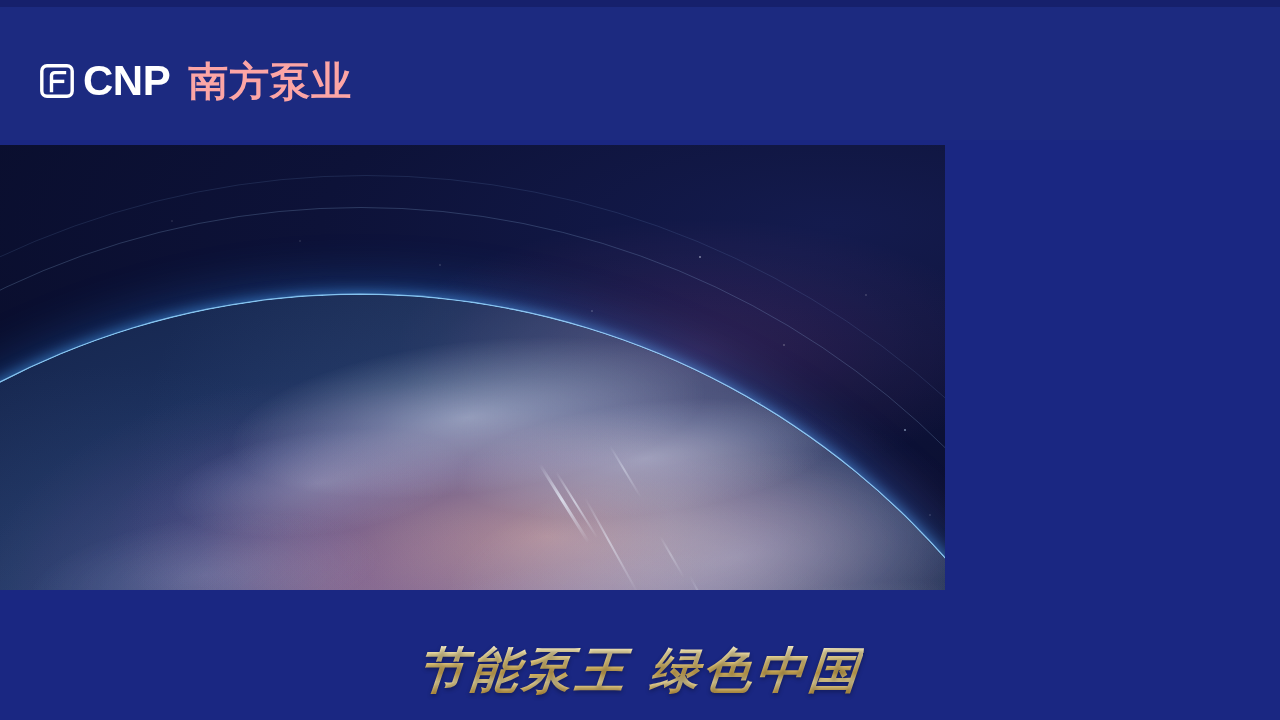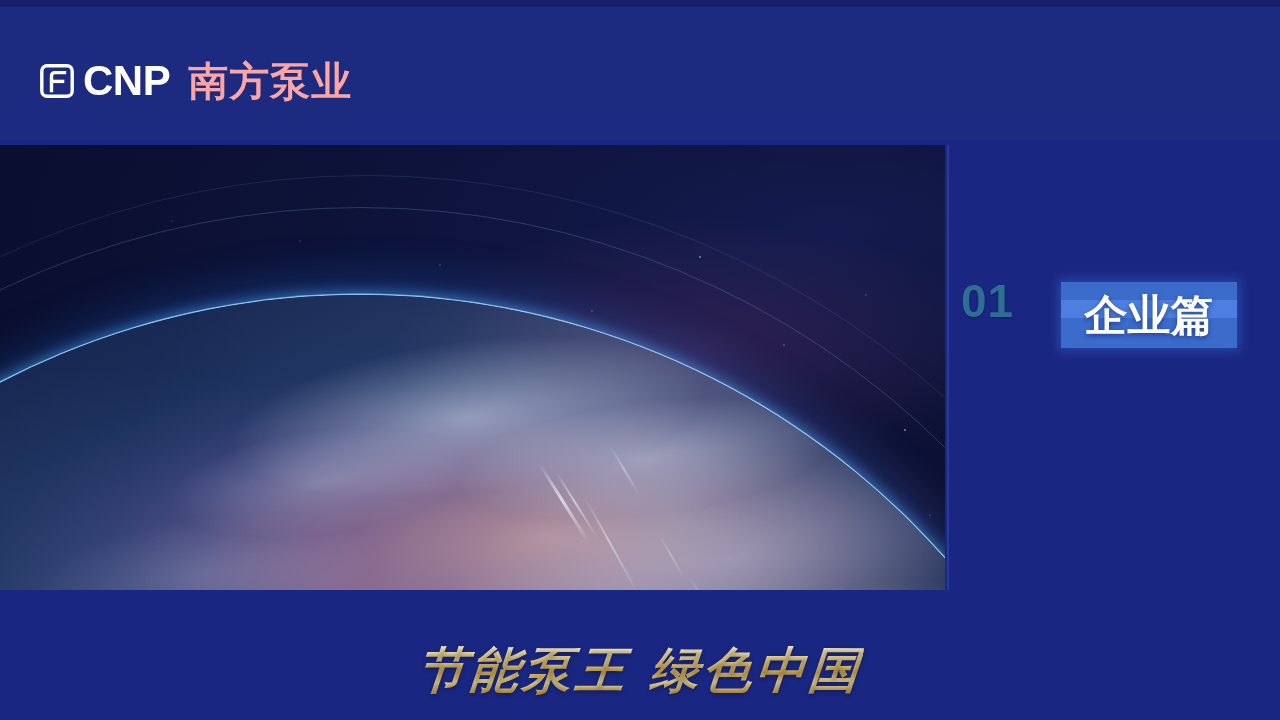--- a/index.html
+++ b/index.html
@@ -279,29 +279,18 @@
         <div class="streak" style="left:585px;top:352px;width:110px;height:2.2px;transform:rotate(61deg);opacity:.65;"></div>
         <div class="streak" style="left:610px;top:300px;width:60px;height:1.8px;transform:rotate(59deg);opacity:.5;"></div>
         <div class="streak" style="left:690px;top:430px;width:70px;height:1.6px;transform:rotate(62deg);opacity:.45;"></div>
         <div class="streak" style="left:660px;top:390px;width:48px;height:1.6px;transform:rotate(60deg);opacity:.4;"></div>
         <div class="arc" style="left:-470px;top:62px;width:1660px;height:1660px;border-color:rgba(168,214,255,.20);"></div>
         <div class="arc" style="left:-500px;top:30px;width:1730px;height:1730px;border-color:rgba(150,200,255,.12);"></div>
       </div>
     </div>
   </div>
 
-  <div class="right-col">
-    <div class="divider"></div>
-
-    <div class="chapter">
-      <span class="chapter-num">01</span>
-    </div>
-
-    <div class="chapter-title-box">
-      <span class="chapter-title">企业篇</span>
-    </div>
-  </div>
 
   <div class="slogan">
     <span class="slogan-text">节能泵王 绿色中国</span>
   </div>
 
 </div>
 
 </body></html>

